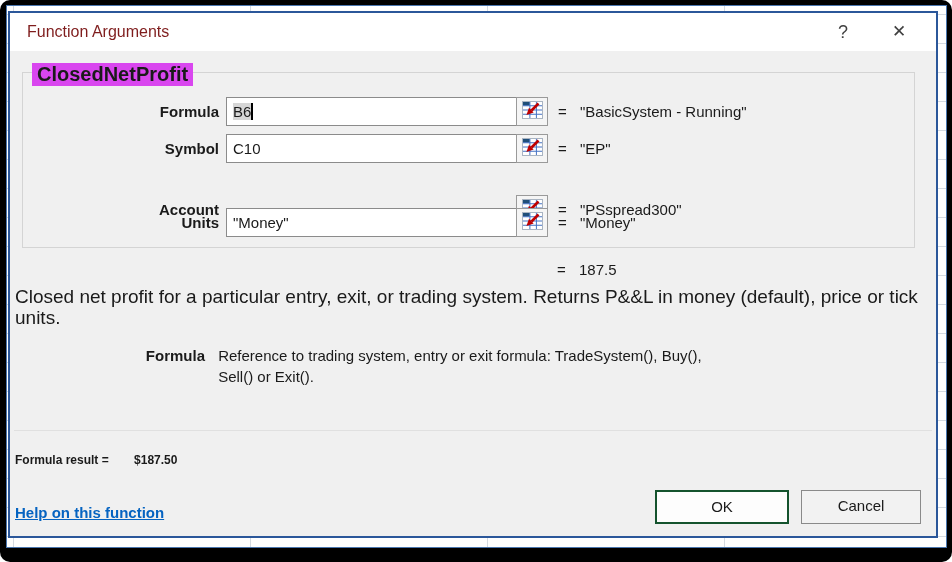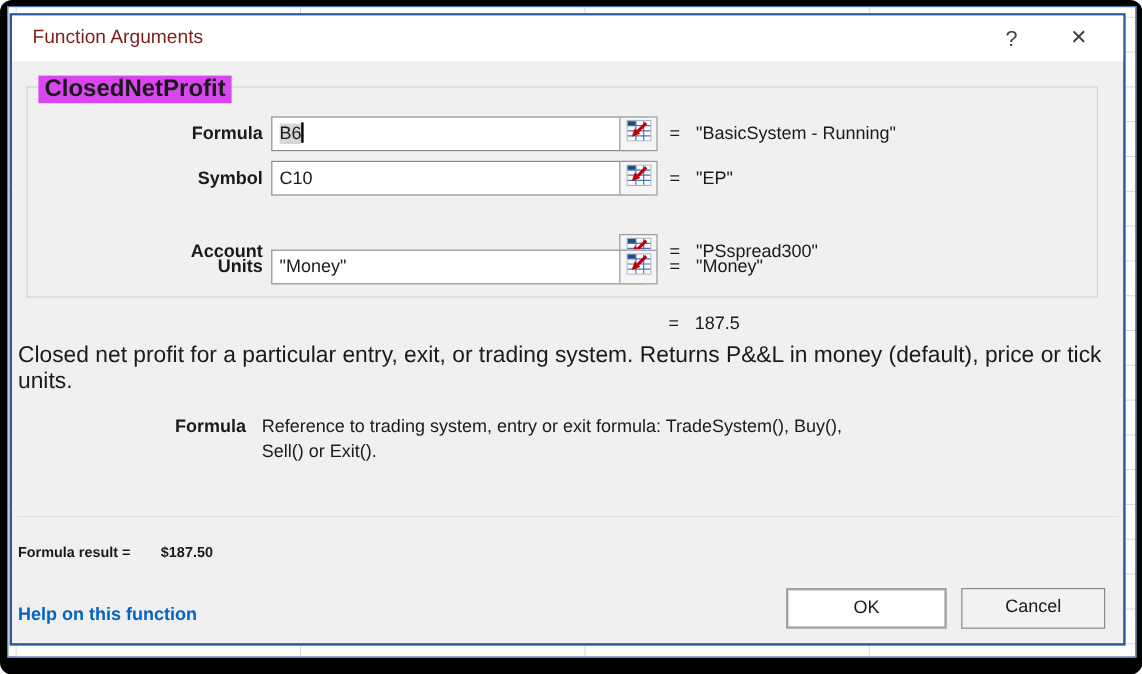--- a/index.html
+++ b/index.html
@@ -57,25 +57,25 @@
   .arghelp .alabel { display:inline-block; width:190px; text-align:right;
                      font-weight:bold; vertical-align:top; }
   .arghelp .atext  { display:inline-block; width:508px; margin-left:9px; vertical-align:top; }
 
   .separator { position:absolute; left:4px; top:417px; width:918px; height:1px; background:#e0e0e0; }
 
   .fresult { position:absolute; left:5px; top:440px; font-size:12px; font-weight:bold; }
   .fresult .rv { margin-left:22px; }
 
   .helplink { position:absolute; left:5px; top:491px; font-size:15px; font-weight:bold;
-              color:#0563c1; cursor:pointer; }
+              color:#0563c1; text-decoration:underline; cursor:pointer; }
 
   .btn { position:absolute; top:477px; height:34px; background:#fdfdfd; text-align:center;
          font-size:15px; line-height:30px; color:#1a1a1a; cursor:default; }
-  .btn.ok { left:645px; width:134px; border:2px solid #a3a3a3; }
+  .btn.ok { left:645px; width:134px; border:2px solid #14532d; }
   .btn.cancel { left:791px; width:120px; border:1px solid #8a8a8a; background:#f2f2f2; }
 </style>
 </head>
 <body>
 
 <div class="frame">
   <div class="sheet"></div>
 
   <div class="dialog">
 

